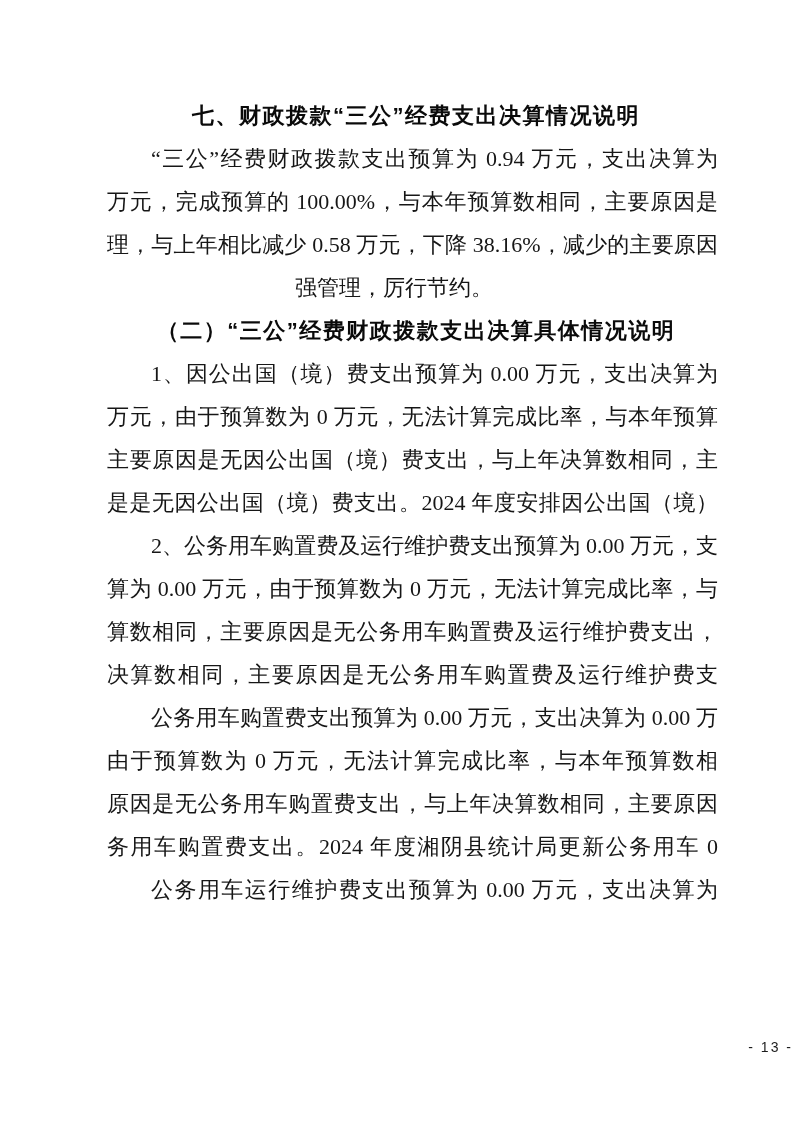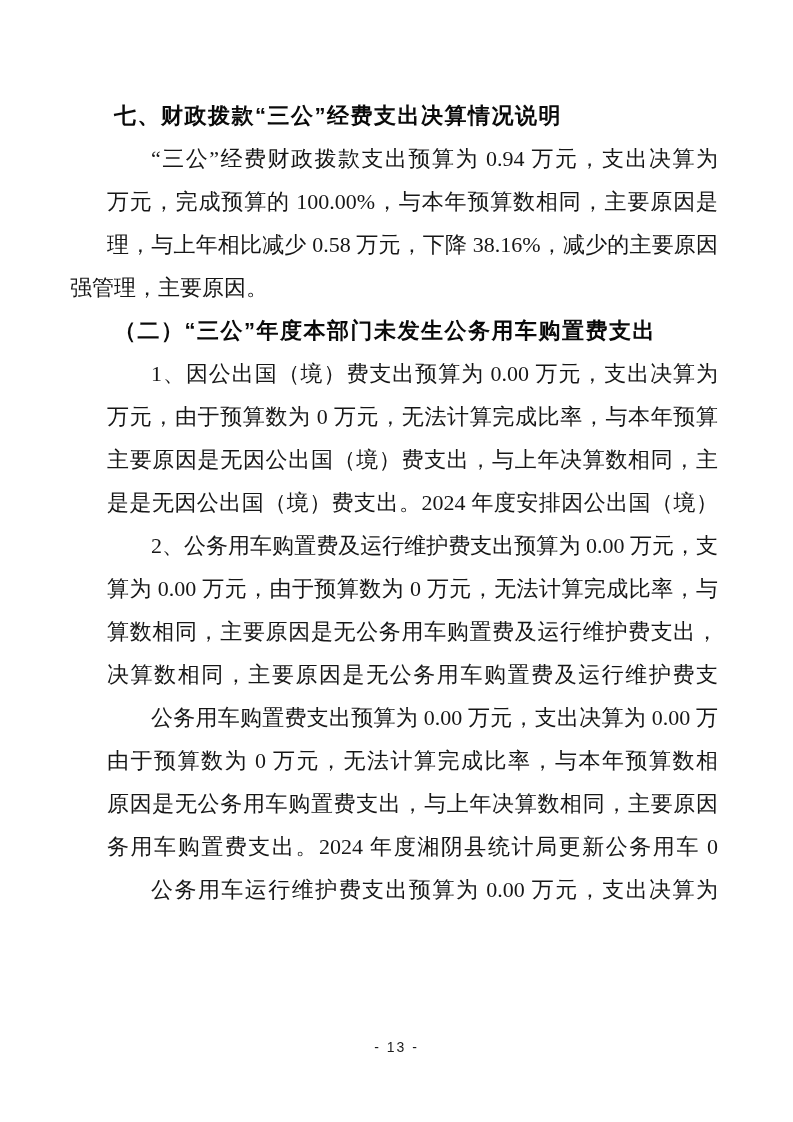--- a/index.html
+++ b/index.html
@@ -21,20 +21,21 @@
     left: 70px;
     top: 94px;
     width: 648px;
   }
   .line {
     height: 43px;
     line-height: 43px;
     font-size: 22px;
     white-space: nowrap;
     overflow: hidden;
+    text-align: center;
   }
   
   .j {
     white-space: normal;
     text-align: justify;
     text-align-last: justify;
     margin-left: 37px;
   }
   
   .ind {
@@ -47,41 +48,41 @@
     letter-spacing: 1.5px;
     color: #0a0a0a;
   }
   .footer {
     position: absolute;
     top: 1036px;
     left: 0;
     width: 100%;
     height: 22px;
     line-height: 22px;
-    text-align: center;
+    text-align: right;
     font-family: "Liberation Sans", "DejaVu Sans", sans-serif;
     font-size: 14px;
     letter-spacing: 2px;
     color: #1c1c1c;
   }
 </style>
 </head>
 <body>
 
 <div class="page">
   <div class="content">
 
     <div class="line h ind">七、财政拨款“三公”经费支出决算情况说明</div>
 
     <div class="line j ind">“三公”经费财政拨款支出预算为 0.94 万元，支出决算为 0.94</div>
     <div class="line j">万元，完成预算的 100.00%，与本年预算数相同，主要原因是预算合</div>
     <div class="line j">理，与上年相比减少 0.58 万元，下降 38.16%，减少的主要原因是加</div>
-    <div class="line">强管理，主要原因。</div>
+    <div class="line">强管理，厉行节约。</div>
 
-    <div class="line h ind">（二）“三公”年度本部门未发生公务用车购置费支出</div>
+    <div class="line h ind">（二）“三公”经费财政拨款支出决算具体情况说明</div>
 
     <div class="line j ind">1、因公出国（境）费支出预算为 0.00 万元，支出决算为 0.00</div>
     <div class="line j">万元，由于预算数为 0 万元，无法计算完成比率，与本年预算数相同，</div>
     <div class="line j">主要原因是无因公出国（境）费支出，与上年决算数相同，主要原因</div>
     <div class="line j">是是无因公出国（境）费支出。2024 年度安排因公出国（境）团组 0</div>
 
     <div class="line j ind">2、公务用车购置费及运行维护费支出预算为 0.00 万元，支出决</div>
     <div class="line j">算为 0.00 万元，由于预算数为 0 万元，无法计算完成比率，与本年预</div>
     <div class="line j">算数相同，主要原因是无公务用车购置费及运行维护费支出，与上年</div>
     <div class="line j">决算数相同，主要原因是无公务用车购置费及运行维护费支出。其中:</div>

